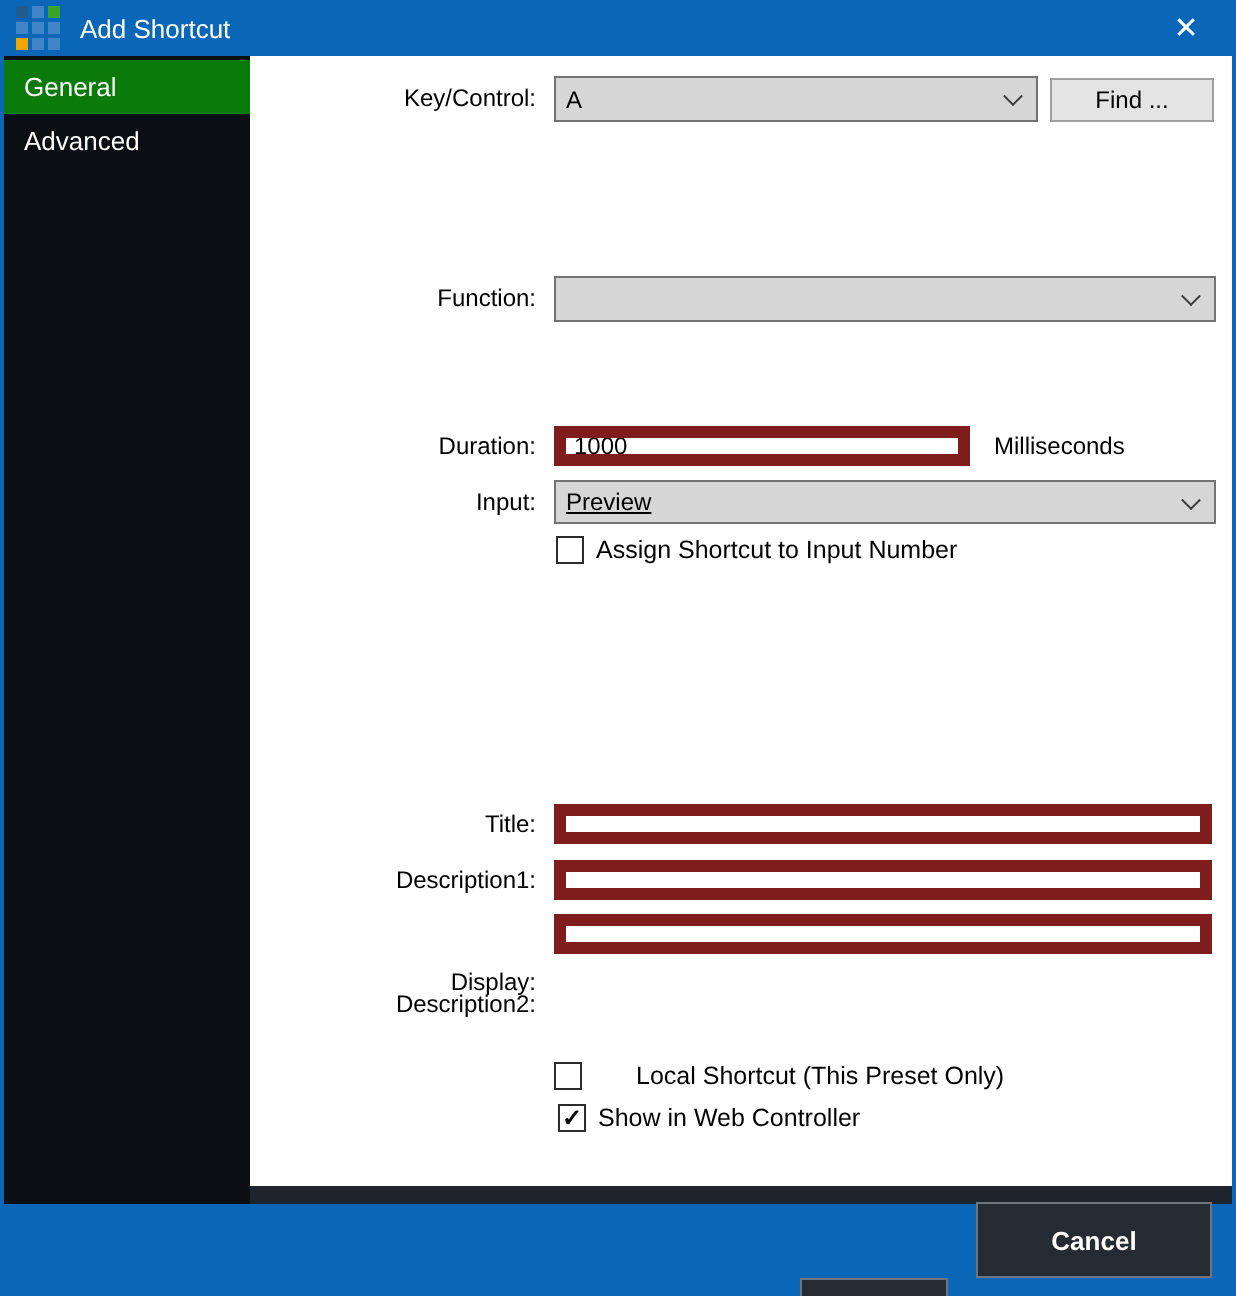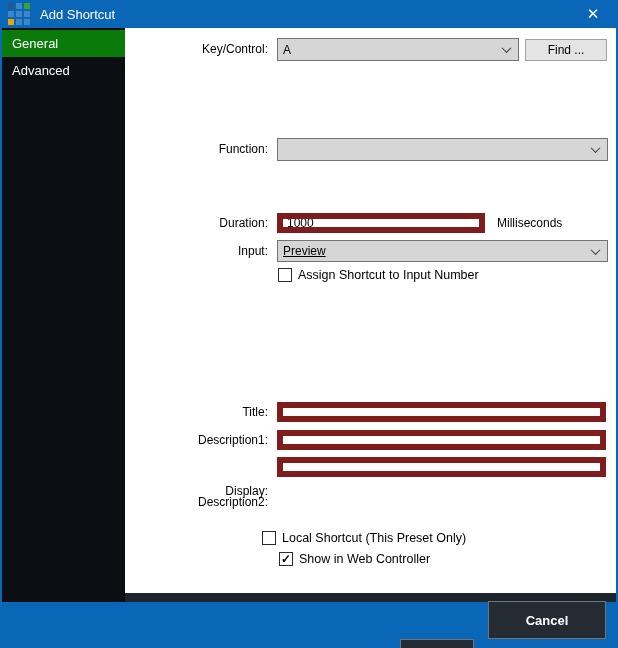--- a/index.html
+++ b/index.html
@@ -136,21 +136,21 @@
   .combo-input { left: 152px; top: 212px; width: 331px; height: 22px; text-decoration: underline; }
   .check-assign { left: 153px; top: 240px; }
   .lbl-title { top: 374px; height: 20px; line-height: 20px; }
   .input-title { left: 152px; top: 374px; width: 329px; height: 20px; }
   .lbl-desc1 { top: 402px; height: 20px; line-height: 20px; }
   .input-desc1 { left: 152px; top: 402px; width: 329px; height: 20px; }
   .lbl-desc2 { top: 444px; height: 20px; line-height: 20px; margin-top: 20px; }
   .input-desc2 { left: 152px; top: 429px; width: 329px; height: 20px; }
   .lbl-display { top: 452px; height: 22px; line-height: 22px; }
   .combo-display { left: 152px; top: 452px; width: 186px; height: 22px; }
-  .check-local { left: 137px; top: 503px; }
+  .check-local { left: 152px; top: 503px; gap: 21px; }
   .check-web { left: 154px; top: 524px; }
   .btn-ok { left: 275px; top: 8px; width: 74px; height: 38px; margin-top: 38px; }
   .btn-cancel { left: 363px; top: 8px; width: 118px; height: 38px; }
 </style>
 </head>
 <body>
 
 <div class="window">
 
   <div class="titlebar">

